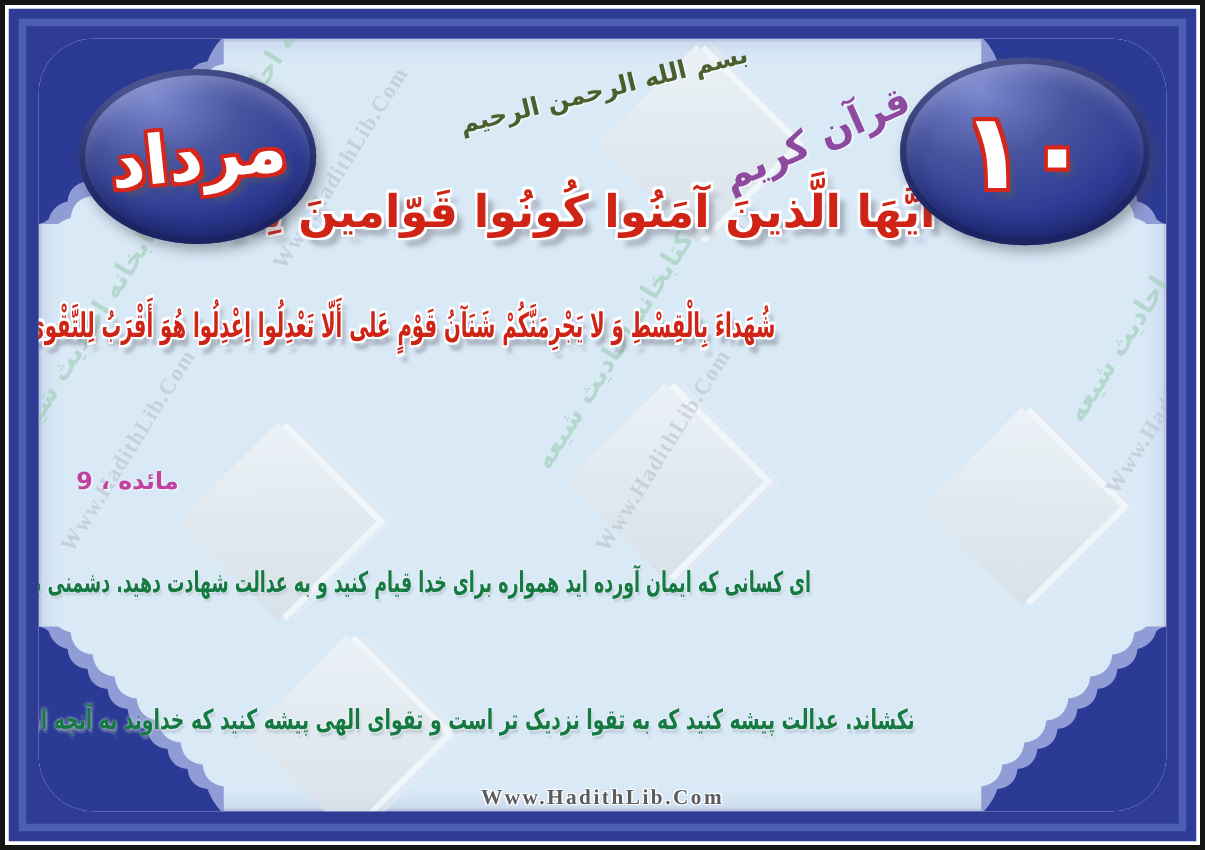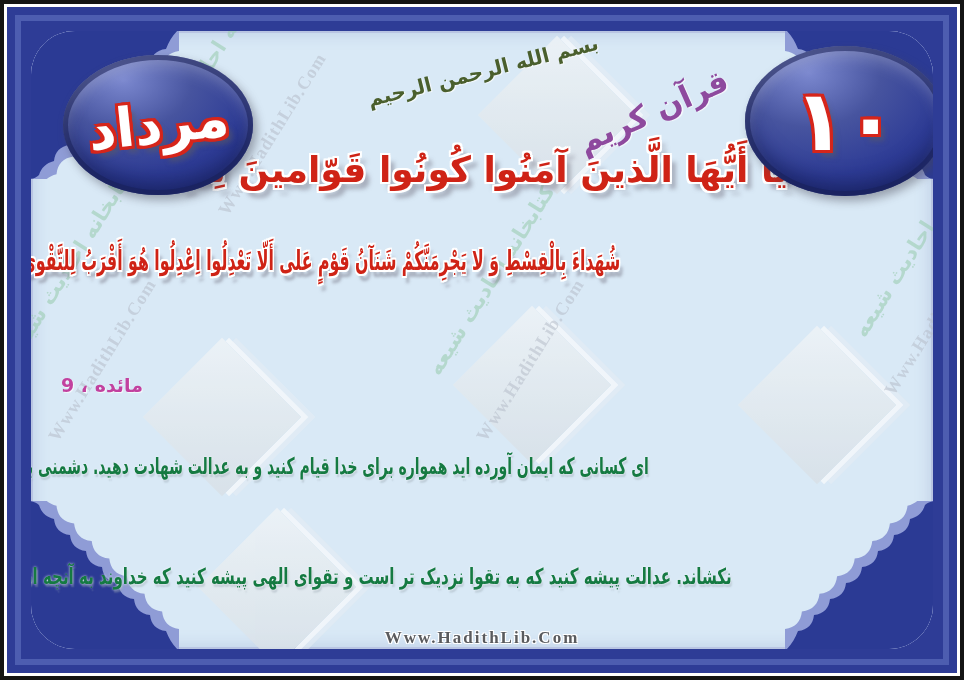--- a/index.html
+++ b/index.html
@@ -48,21 +48,21 @@
   .badge {
     position:absolute; z-index:4; border-radius:50%;
     background:radial-gradient(ellipse 120% 120% at 32% 18%, #7b88cf 0%, #47549f 30%, #2e3c96 58%, #222e7e 100%);
     box-shadow: inset 0 0 0 5px rgba(24,31,88,.55),
                 inset 0 10px 16px rgba(255,255,255,.28),
                 inset 0 -12px 20px rgba(10,15,60,.5);
     filter:drop-shadow(4px 5px 5px rgba(70,70,85,.45));
     display:flex; align-items:center; justify-content:center;
   }
   .badge-month { left:32px; top:24px;  width:190px; height:140px; }
-  .badge-day   { left:714px; top:15px; width:200px; height:150px; }
+  .badge-day   { left:689px; top:15px; width:200px; height:150px; }
   .badge-text {
     color:#ffffff; font-weight:bold; line-height:1; transform:rotate(-6deg);
     text-shadow:
       -3px -3px 0 #d6251a, 3px -3px 0 #d6251a, -3px 3px 0 #d6251a, 3px 3px 0 #d6251a,
       0 -3px 0 #d6251a, 0 3px 0 #d6251a, -3px 0 0 #d6251a, 3px 0 0 #d6251a,
       6px 7px 5px rgba(90,90,100,.55);
   }
   .badge-month .badge-text { font-size:54px; }
   .badge-day   .badge-text { font-size:84px; transform:rotate(0deg); }
 

